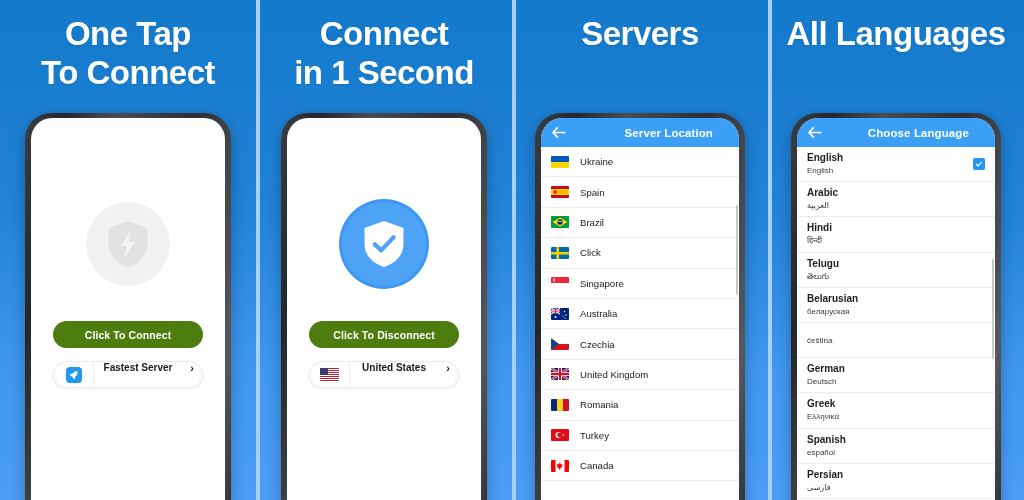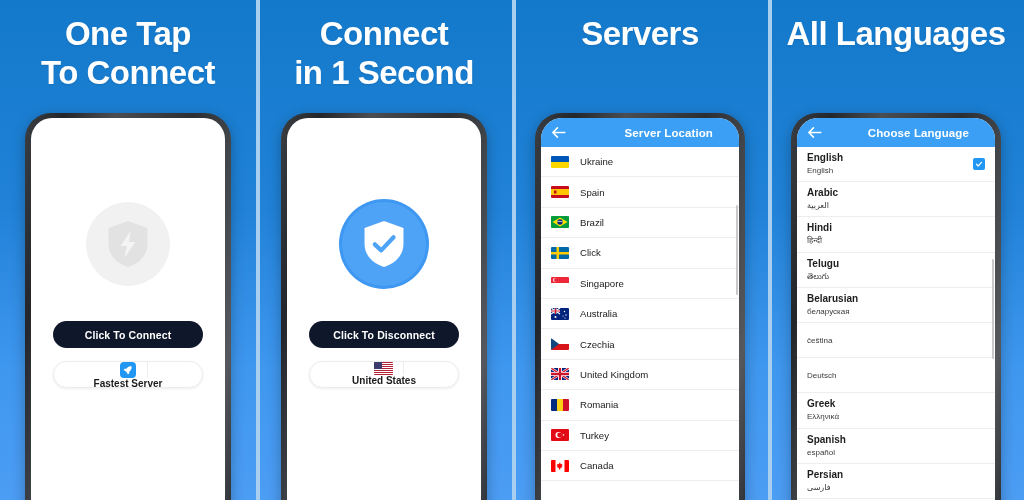--- a/index.html
+++ b/index.html
@@ -69,39 +69,38 @@
     display:flex; align-items:center; justify-content:center;
   }
   .shield-wrap.off { background:#f1f1f1; }
   .shield-wrap.on  { background:#4ea3f7; box-shadow:0 0 0 3px #3e97f0; }
   .shield-wrap svg { width:44px; height:46px; display:block; }
 
   .cta {
     margin-top:35px;
     width:150px; height:27px;
     border-radius:14px;
-    background:#0f172a;
+    background:#4d7c0f;
     color:#fff;
     font-size:10.5px;
     font-weight:600;
     display:flex; align-items:center; justify-content:center;
     letter-spacing:.1px;
     cursor:pointer;
   }
   .srv-row {
     margin-top:13px;
     width:150px; height:27px;
     border-radius:14px;
     background:#fff;
     border:1px solid #ececec;
     box-shadow:0 1px 3px rgba(0,0,0,.07);
-    display:flex; align-items:center;
+    display:flex; align-items:flex-start;
     overflow:hidden;
     cursor:pointer;
-    flex-direction:column;
   }
   .srv-icon {
     width:40px; height:100%;
     display:flex; align-items:center; justify-content:center;
     border-right:1px solid #ededed;
   }
   .rocket-chip {
     width:16px; height:16px; border-radius:4px; background:#2196f3;
     display:flex; align-items:center; justify-content:center;
   }
@@ -406,20 +405,21 @@
                 <div class="lang-nat">беларуская</div>
               </div>
             </div>
             <div class="lang-item">
               <div class="lang-text">
                 <div class="lang-nat">čeština</div>
               </div>
             </div>
             <div class="lang-item">
               <div class="lang-text">
+                <div class="lang-en">German</div>
                 <div class="lang-nat">Deutsch</div>
               </div>
             </div>
             <div class="lang-item">
               <div class="lang-text">
                 <div class="lang-en">Greek</div>
                 <div class="lang-nat">Ελληνικά</div>
               </div>
             </div>
             <div class="lang-item">

